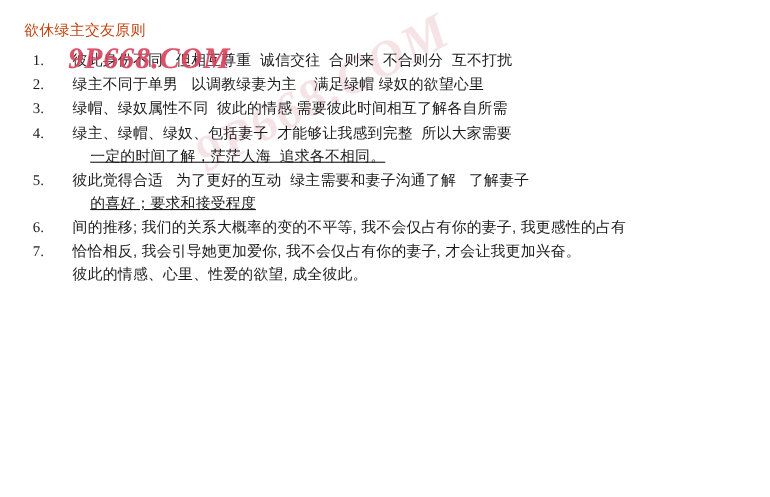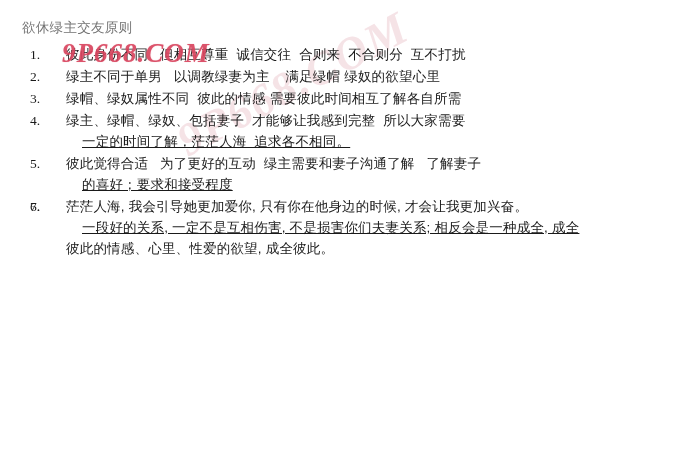--- a/index.html
+++ b/index.html
@@ -18,21 +18,21 @@
   .page {
     position: relative;
     width: 700px;
     height: 452px;
     box-sizing: border-box;
     padding: 18px 20px 0 20px;
   }
   .doc-title {
     font-size: 13.5px;
     line-height: 20px;
-    color: #737373;
+    color: #c2410c;
     margin: 0 0 2px 2px;
     letter-spacing: 0.3px;
   }
   .watermark-top {
     position: absolute;
     left: 62px;
     top: 38px;
     font-family: "Liberation Serif", serif;
     font-weight: bold;
     font-style: italic;
@@ -120,24 +120,24 @@
         <span class="line">绿主、绿帽、绿奴、包括妻子  才能够让我感到完整  所以大家需要</span>
         <span class="line indent">一定的时间了解，茫茫人海  追求各不相同。</span>
       </li>
       <li>
         <span class="num">5.</span>
         <span class="line">彼此觉得合适   为了更好的互动  绿主需要和妻子沟通了解   了解妻子</span>
         <span class="line indent">的喜好；要求和接受程度</span>
       </li>
       <li>
         <span class="num">6.</span>
+        <span class="line">间的推移; 我们的关系大概率的变的不平等, 我不会仅占有你的妻子, 我更感性的占有</span>
       </li>
       <li>
         <span class="num">7.</span>
-        <span class="line">茫茫人海, 我会引导她更加爱你, 只有你在他身边的时候, 才会让我更加兴奋。</span>
-        <span class="line indent">一段好的关系, 一定不是互相伤害, 不是损害你们夫妻关系; 相反会是一种成全, 成全</span>
+        <span class="line">恰恰相反, 我会引导她更加爱你, 我不会仅占有你的妻子, 才会让我更加兴奋。</span>
         <span class="line">彼此的情感、心里、性爱的欲望, 成全彼此。</span>
       </li>
     </ol>
 
   <div class="watermark-top">9P668.COM</div>
 
 </div>
 
 </body></html>

